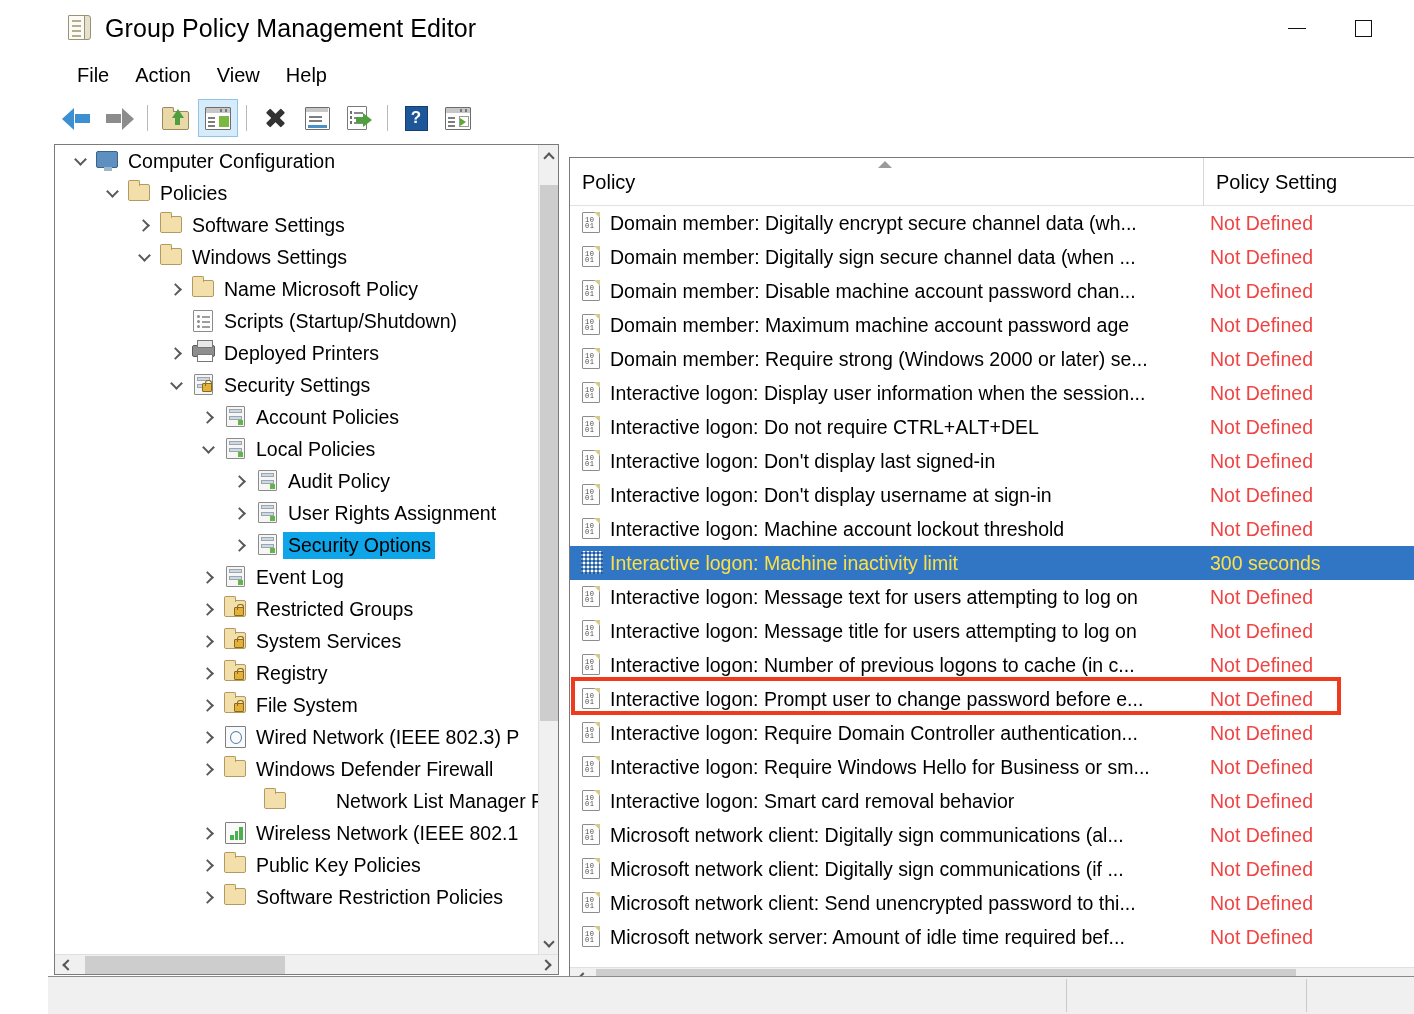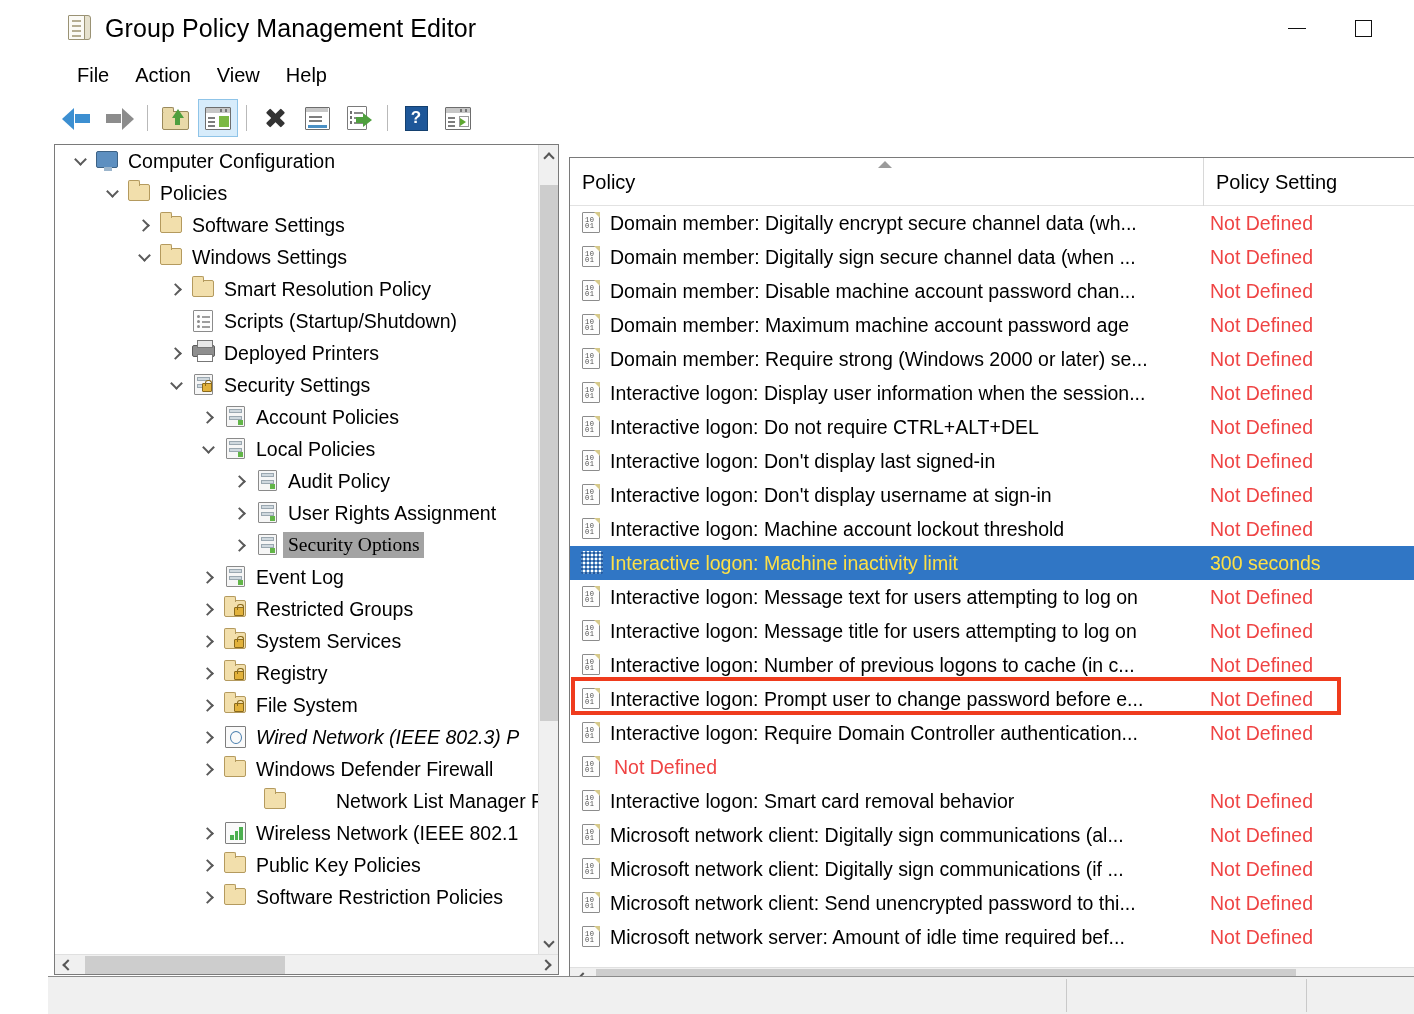--- a/index.html
+++ b/index.html
@@ -305,22 +305,21 @@
   .chev.right { transform: rotate(-45deg); margin-left: -2px; }
   .chev.down  { transform: rotate(45deg); margin-top: -3px; }
   .tw-icon {
     width: 30px; height: 32px; flex: 0 0 auto; position: relative;
   }
   .tw-label {
     font-size: 19.5px; color: #000; margin-left: 3px;
     white-space: nowrap;
   }
   .tree-row.selected .tw-label-wrap {
-    background: #a3a3a3;
-    font-family: Liberation Serif, serif;
+    background: #0ea5e9;
   }
   .tw-label-wrap { padding: 2px 4px 2px 2px; }
 
   
   .gi-folder {
     position: absolute; left: 3px; top: 7px;
     width: 22px; height: 17px;
     background: #f2dfac;
     border: 1.3px solid #b49a5e;
     border-radius: 1px 2px 2px 2px;
@@ -730,21 +729,21 @@
             </div>
             <div class="tw-label-wrap"><span class="tw-label">Windows Settings</span></div>
           </div>
           <div class="tree-row" style="padding-left: 108px;">
             <div class="tw-chev">
               <div class="chev right"></div>
             </div>
             <div class="tw-icon">
               <div class="gi-folder"></div>
             </div>
-            <div class="tw-label-wrap"><span class="tw-label">Smart Resolution Policy</span></div>
+            <div class="tw-label-wrap"><span class="tw-label">Name Microsoft Policy</span></div>
           </div>
           <div class="tree-row" style="padding-left: 108px;">
             <div class="tw-chev"></div>
             <div class="tw-icon">
               <div class="gi-script">
                 <div class="d" style="top:4px"></div>
                 <div class="l" style="top:5px"></div>
                 <div class="d" style="top:9px"></div>
                 <div class="l" style="top:10px"></div>
                 <div class="d" style="top:14px"></div>
@@ -886,21 +885,21 @@
           <div class="tree-row" style="padding-left: 140px;">
             <div class="tw-chev">
               <div class="chev right"></div>
             </div>
             <div class="tw-icon">
               <div class="gi-folder"></div>
               <div class="gi-lock"></div>
             </div>
             <div class="tw-label-wrap"><span class="tw-label">File System</span></div>
           </div>
-          <div class="tree-row" style="padding-left: 140px; font-style: italic;">
+          <div class="tree-row" style="padding-left: 140px;">
             <div class="tw-chev">
               <div class="chev right"></div>
             </div>
             <div class="tw-icon">
               <div class="gi-netdoc">
                 <div class="inner"></div>
               </div>
             </div>
             <div class="tw-label-wrap"><span class="tw-label">Wired Network (IEEE 802.3) P</span></div>
           </div>
@@ -1143,20 +1142,21 @@
             <div class="policy-name">Interactive logon: Require Domain Controller authentication...</div>
             <div class="policy-setting">Not Defined</div>
           </div>
           <div class="lrow">
             <div class="row-icon">
               <div class="ri-doc">
                 <div class="corner"></div>
                 <div class="code">10<br>01</div>
               </div>
             </div>
+            <div class="policy-name">Interactive logon: Require Windows Hello for Business or sm...</div>
             <div class="policy-setting">Not Defined</div>
           </div>
           <div class="lrow">
             <div class="row-icon">
               <div class="ri-doc">
                 <div class="corner"></div>
                 <div class="code">10<br>01</div>
               </div>
             </div>
             <div class="policy-name">Interactive logon: Smart card removal behavior</div>

